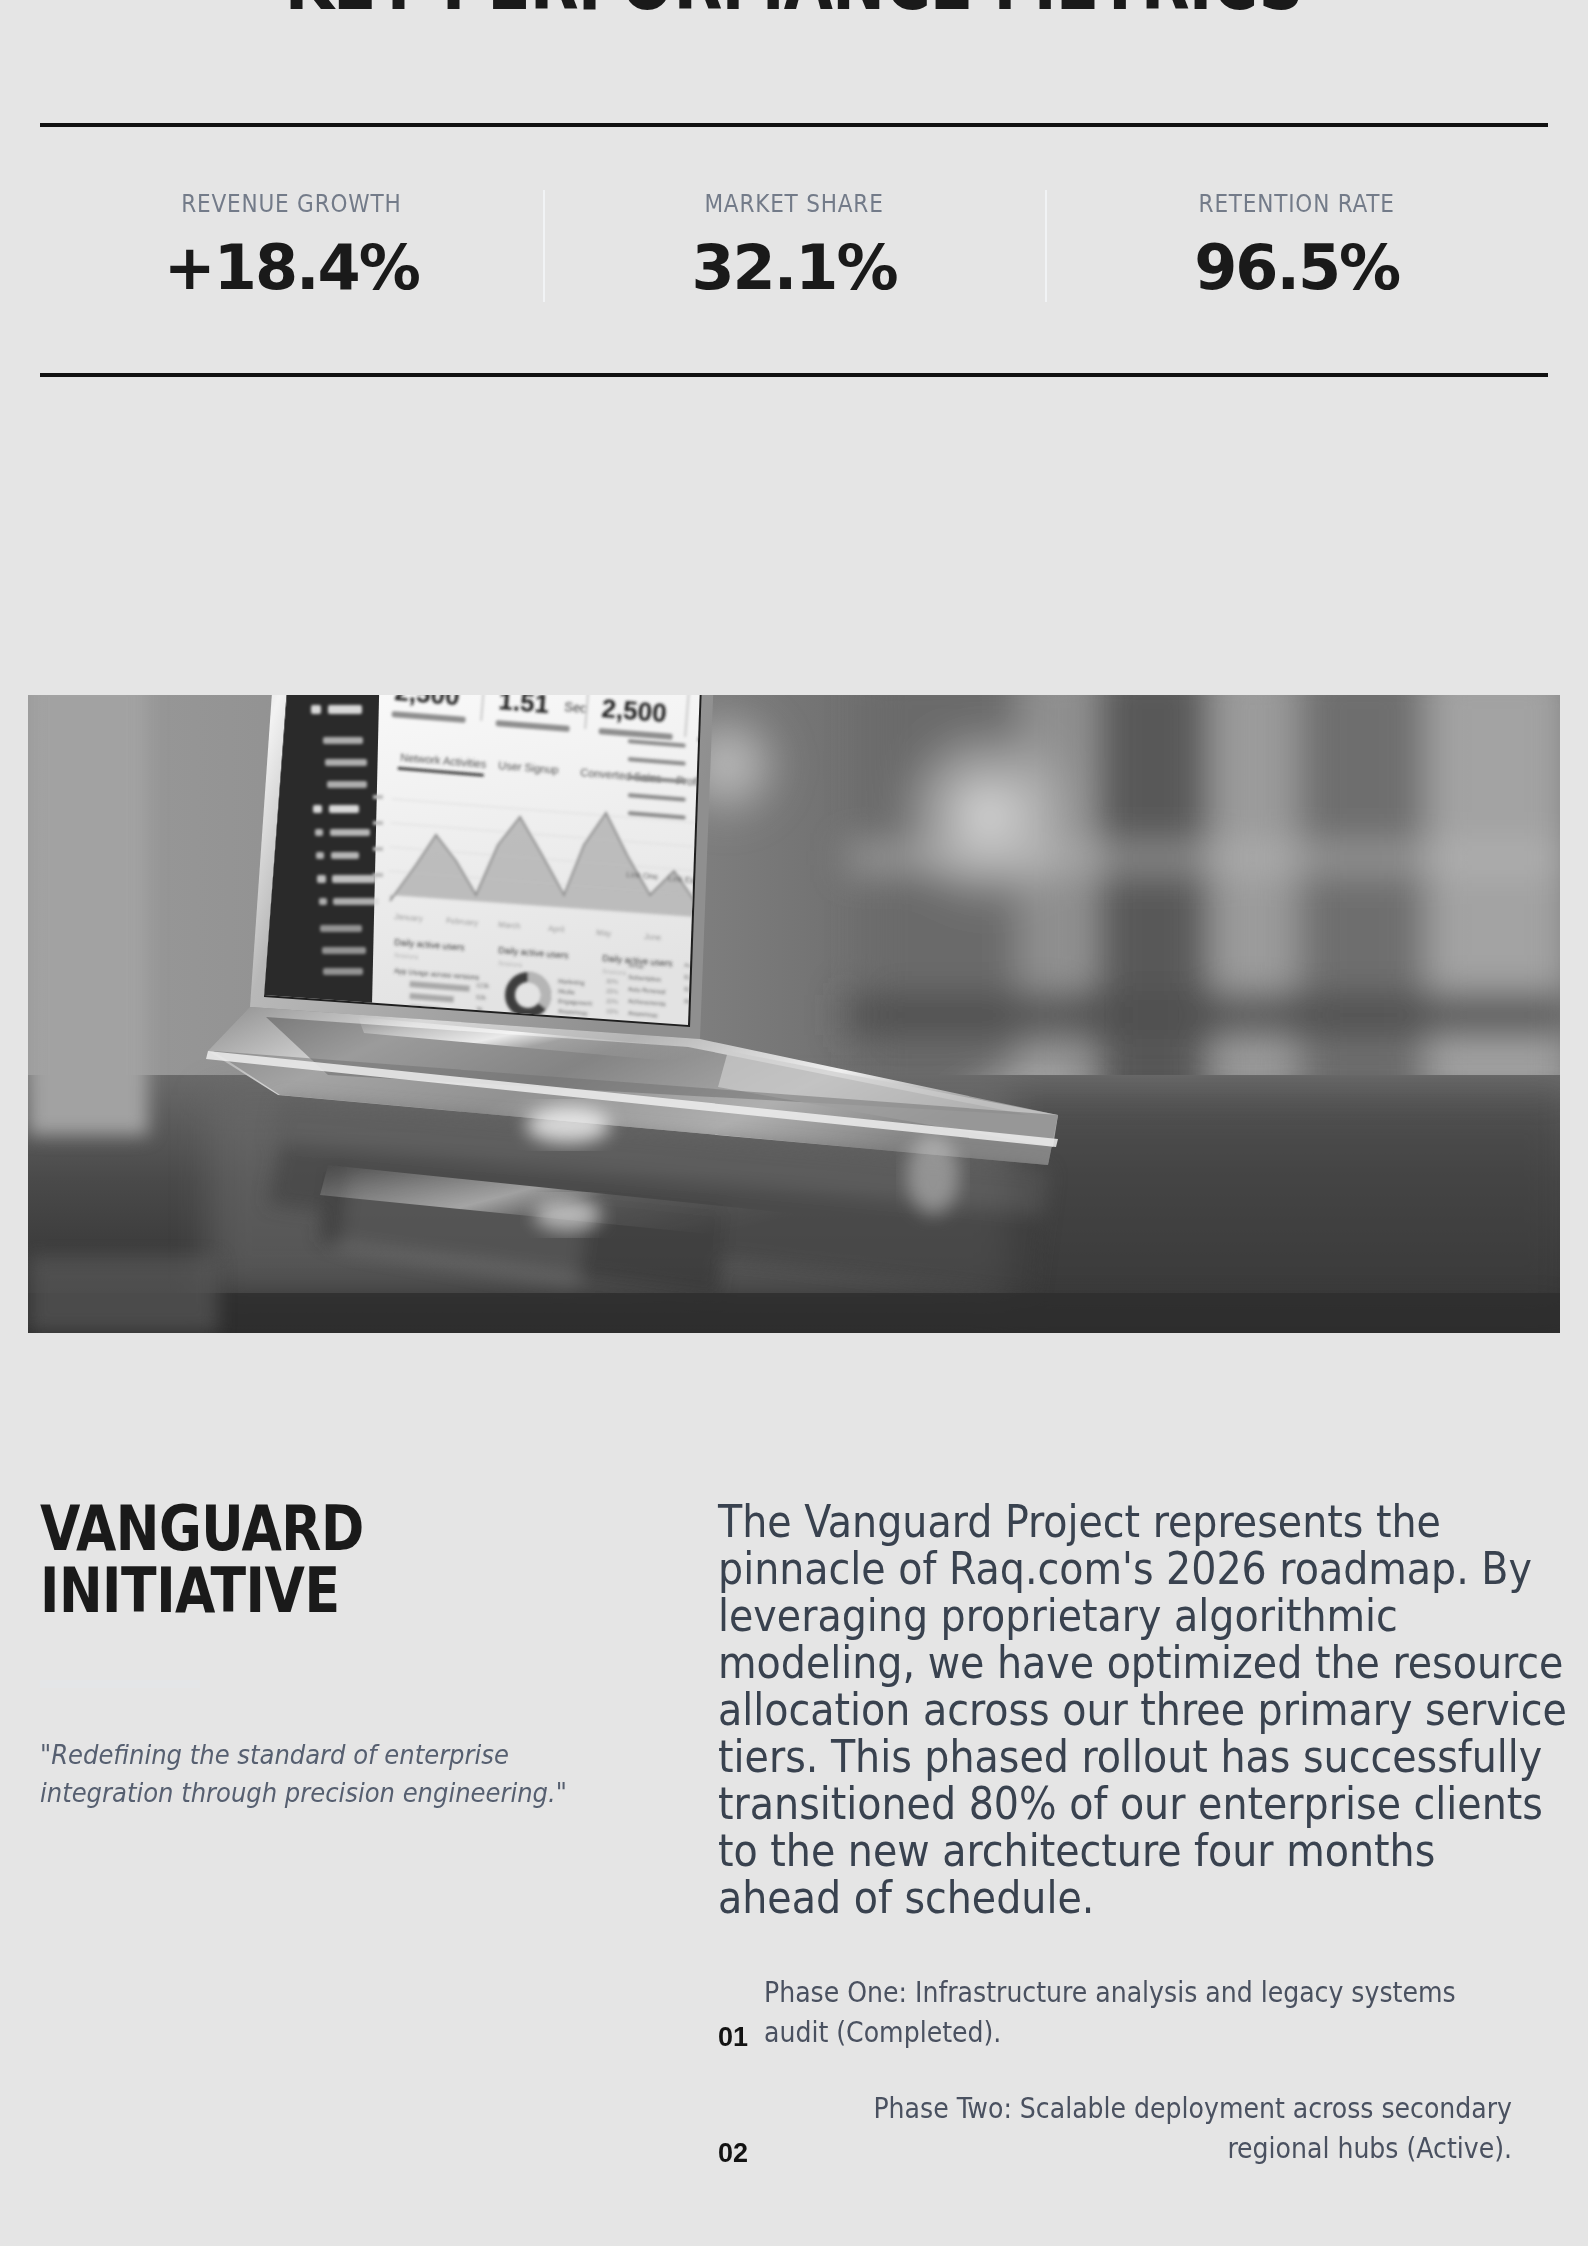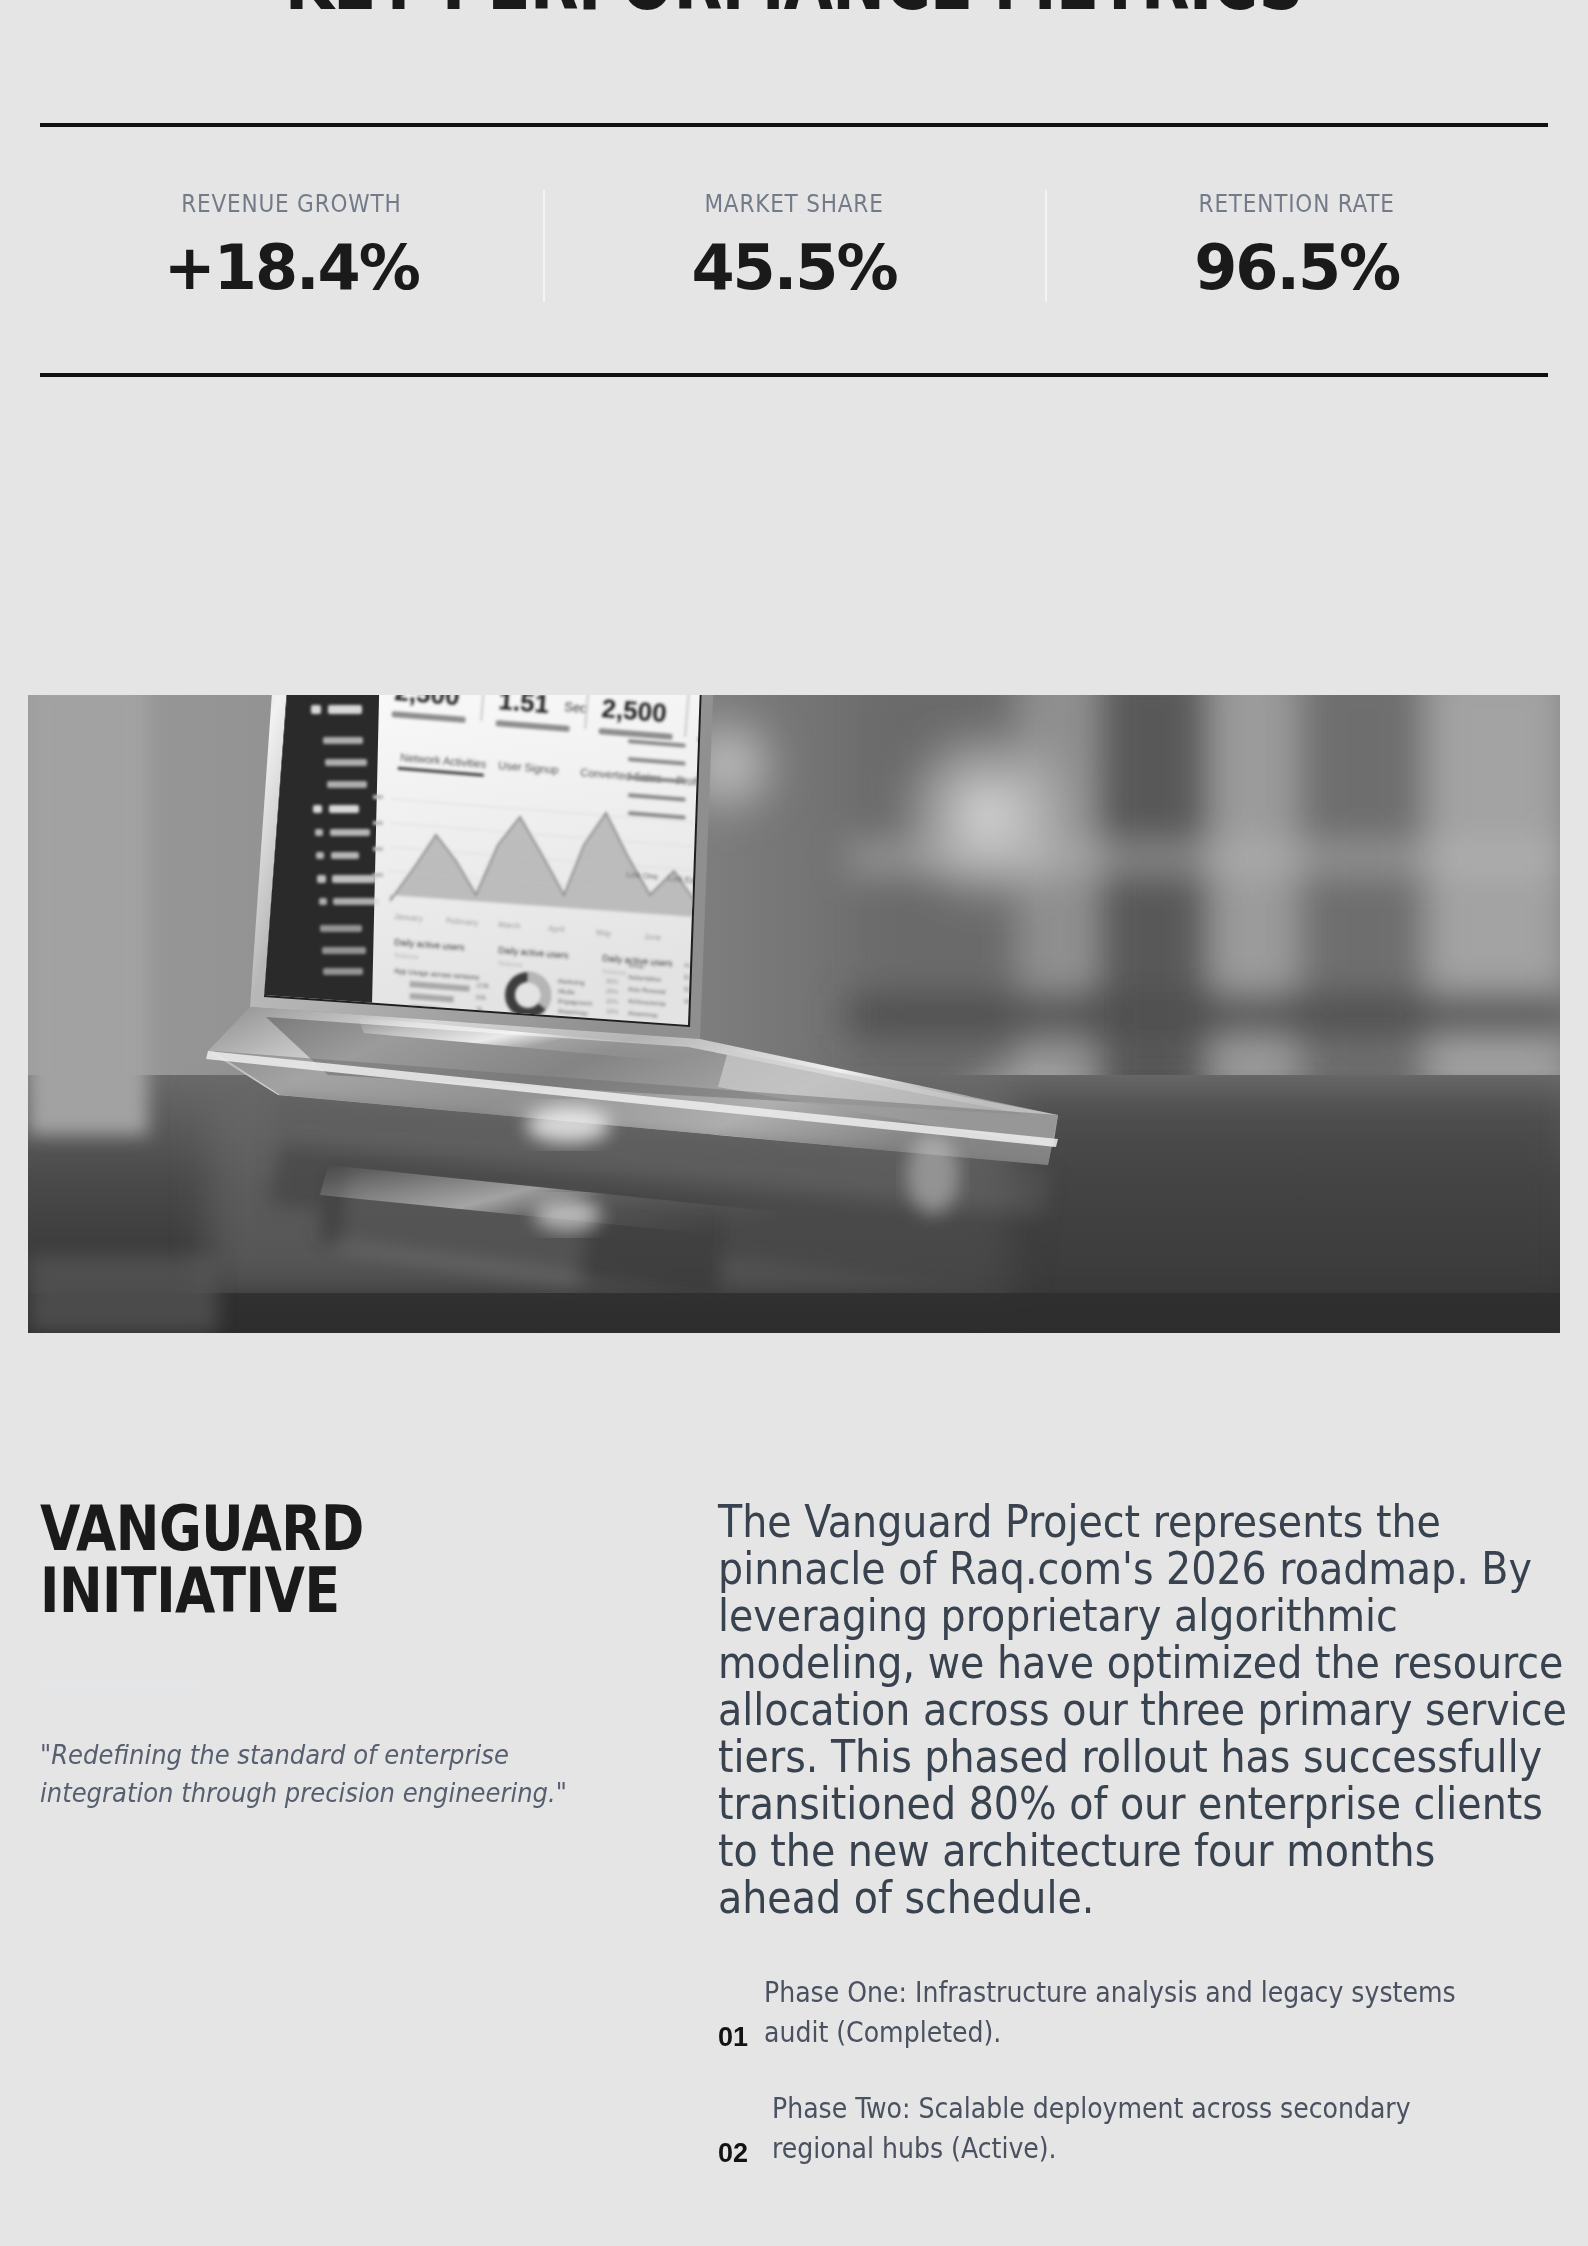--- a/index.html
+++ b/index.html
@@ -202,41 +202,41 @@
     letter-spacing: 0px;
     margin-top: 44px;
   }
   .phase-text {
     font-family: "Liberation Sans Narrow", "DejaVu Sans Condensed", "Liberation Sans", sans-serif;
     font-size: 28px;
     line-height: 40px;
     color: #4a5160;
     width: 740px;
   }
-  .phase-item.indented .phase-text { padding-left: 8px; }
+  .phase-item.indented .phase-text { padding-left: 8px; text-align: right; }
 </style>
 </head>
 <body>
 
 <div class="page">
 
   <div class="kpi-title-clip">
     <div class="kpi-title">KEY PERFORMANCE METRICS</div>
   </div>
 
   <div class="rule-strong rule-top"></div>
 
   <div class="kpi-row">
     <div class="kpi-cell">
       <div class="kpi-label">REVENUE GROWTH</div>
       <div class="kpi-value">+18.4%</div>
     </div>
     <div class="kpi-cell">
       <div class="kpi-label">MARKET SHARE</div>
-      <div class="kpi-value">45.5%</div>
+      <div class="kpi-value">32.1%</div>
     </div>
     <div class="kpi-cell">
       <div class="kpi-label">RETENTION RATE</div>
       <div class="kpi-value">96.5%</div>
     </div>
   </div>
 
   <div class="rule-strong rule-bottom"></div>
 
   <div class="photo">

